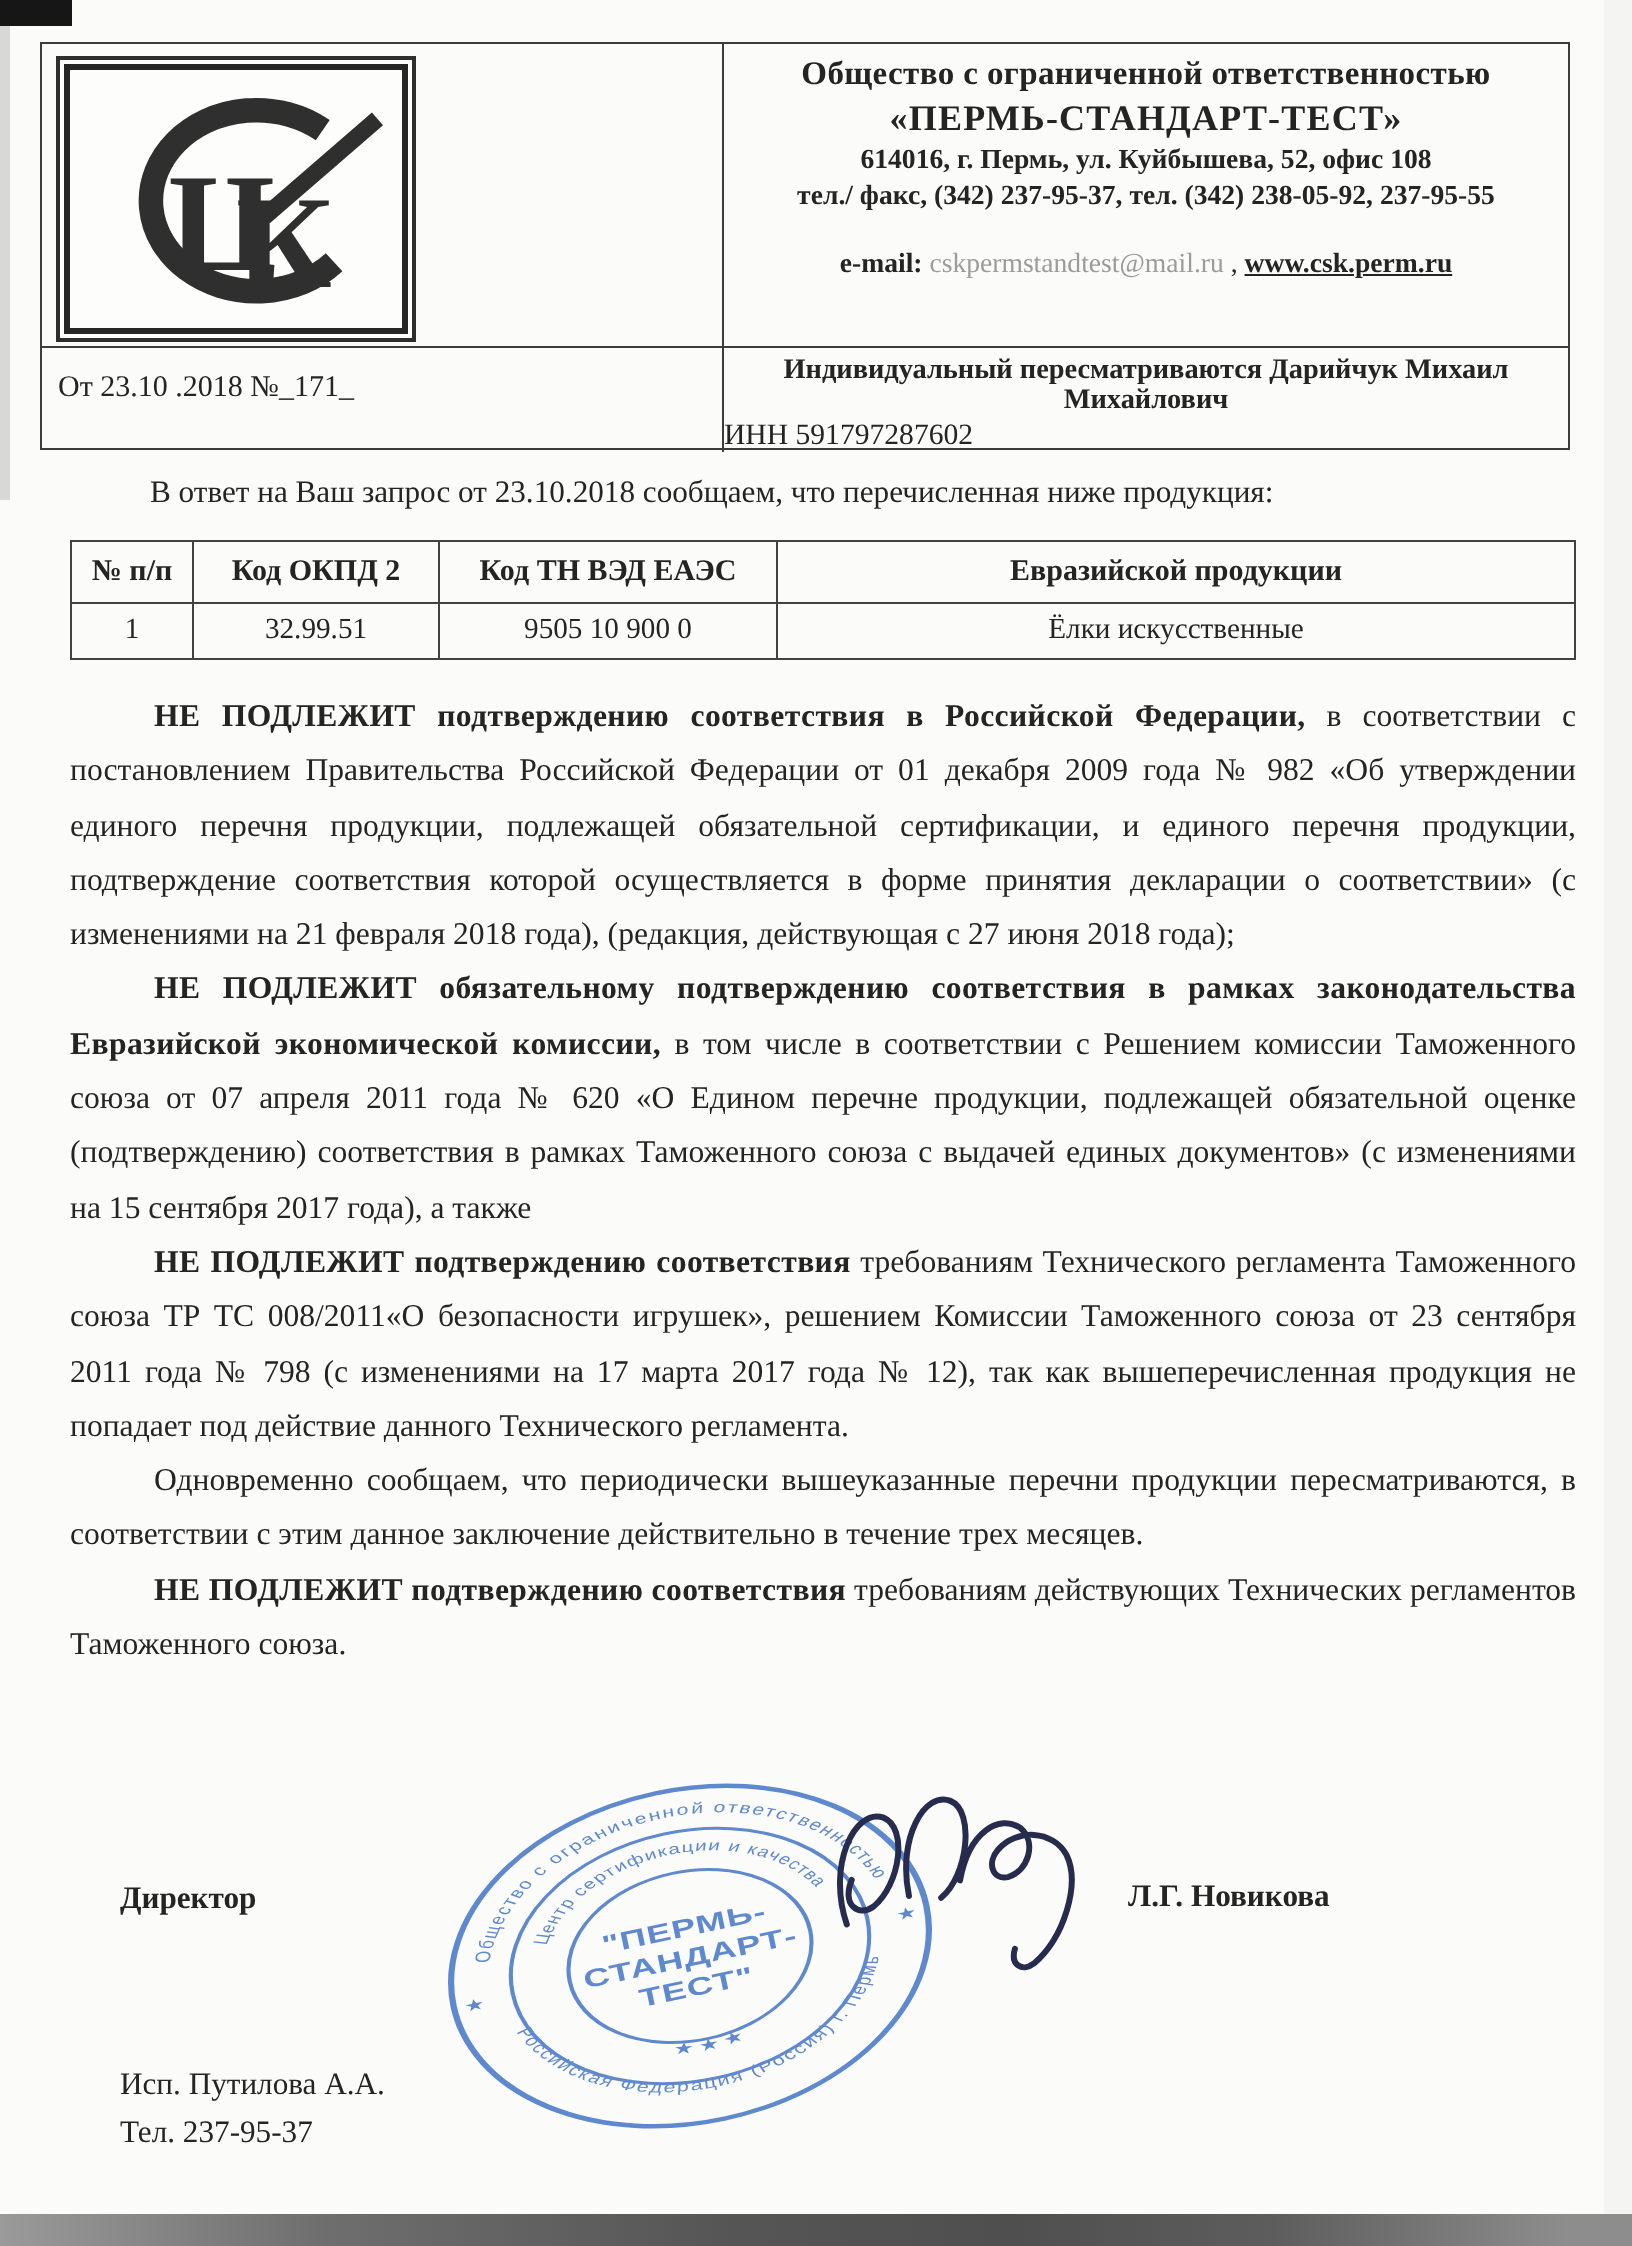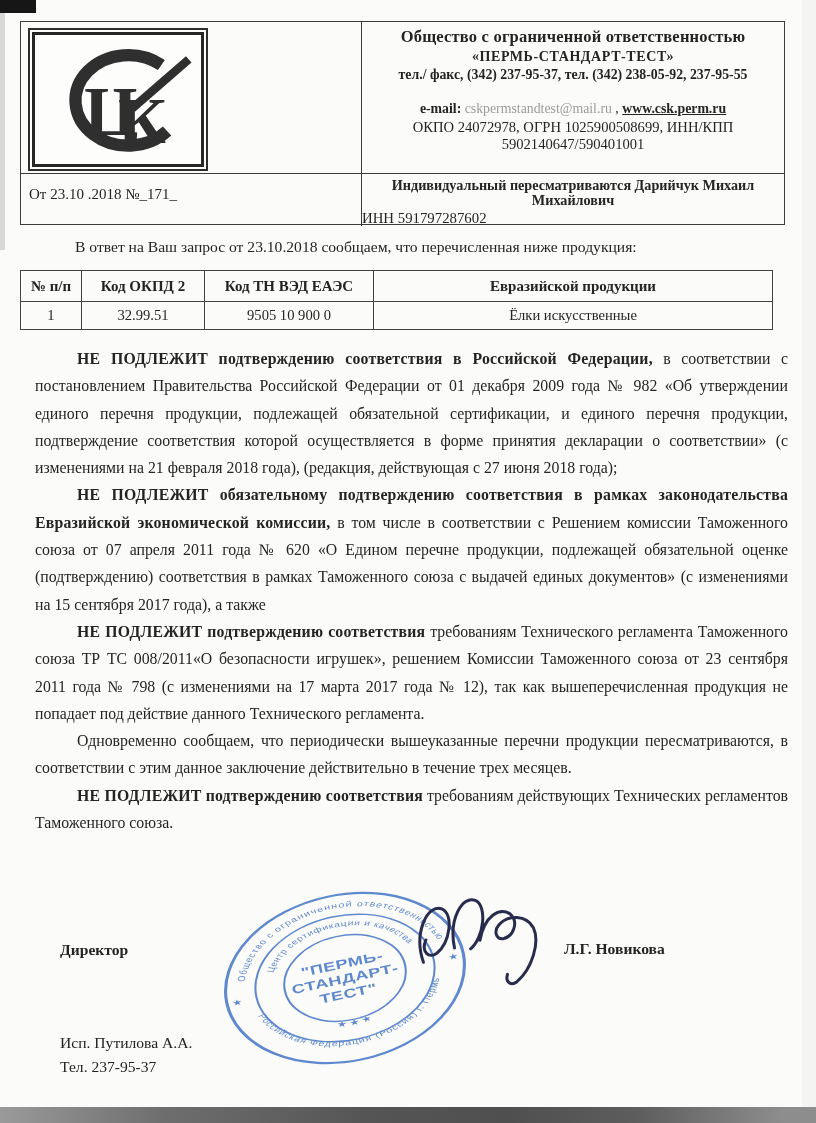--- a/index.html
+++ b/index.html
@@ -29,32 +29,32 @@
   .r-addr{font-size:14.8px; margin-top:3px;}
   .r-inn{font-size:14.8px; text-align:left; padding-right:8px; margin-top:3px;}
 
   .logo-frame{position:absolute; left:7px; top:6px; width:176px; height:139px;
     border:2px solid #2e2e2e; background:#fdfdfc;}
   .logo-frame-inner{position:absolute; inset:2px; border:3px solid #262626;}
   .logo-frame-inner svg{display:block;width:100%;height:100%;}
 
   .c1{font-weight:bold; font-size:16.5px; letter-spacing:.2px;}
   .c2{font-weight:bold; font-size:17.5px; margin-top:2px;}
-  .c3{font-weight:bold; font-size:14px; letter-spacing:.6px; margin-top:2px;}
+  .c3{font-weight:bold; font-size:18px; letter-spacing:.6px; margin-top:2px;}
   .c4,.c5{font-weight:bold; font-size:13.8px; margin-top:2px;}
   .c-email{font-size:13.8px; margin-top:18px;}
   .c-email .lbl{font-weight:bold;}
   .c-email .addr{color:#9b9b9b;}
   .c-email .www{font-weight:bold; text-decoration:underline;}
   .c7{font-size:14.6px; margin-top:2px;}
 
   
   .intro{position:absolute; left:35px; top:238px; width:752px; margin:0;
     font-size:15.6px; text-indent:40px;}
-  .prod-table{position:absolute; left:20px; top:270px; width:753px;
+  .prod-table{position:absolute; left:35px; top:270px; width:753px;
     border-collapse:collapse; table-layout:fixed;}
   .prod-table th,.prod-table td{border:1.6px solid #424242; text-align:center; padding:0;}
   .prod-table th{font-size:15px; height:30px; font-weight:bold;}
   .prod-table td{font-size:14.6px; height:27px; font-weight:normal;}
   .col-num{width:60px;} .col-okpd{width:122px;} .col-tnved{width:168px;}
 
   
   .body-text{position:absolute; left:35px; top:345px; width:753px;
     font-size:15.8px; line-height:27.3px; text-align:justify;}
   .body-text p{margin:0; text-indent:42px;}
@@ -92,27 +92,27 @@
             <text x="88" y="113" font-family="Liberation Serif, DejaVu Serif, serif" font-weight="bold" font-size="70" fill="#2f2f2f">К</text>
             <path d="M103 76 L163 24" stroke="#2f2f2f" stroke-width="9" fill="none"></path>
           </svg>
         </div>
       </div>
     </div>
 
     <div class="cell company-cell">
       <div class="c1">Общество  с ограниченной ответственностью</div>
       <div class="c3">«ПЕРМЬ-СТАНДАРТ-ТЕСТ»</div>
+      <div class="c4">614016,  г. Пермь,  ул. Куйбышева, 52, офис 108</div>
       <div class="c5">тел./ факс, (342) 237-95-37, тел. (342) 238-05-92,  237-95-55</div>
       <div class="c-email">
         <span class="lbl">e-mail:</span>
         <span class="addr">cskpermstandtest@mail.ru</span><span> , </span>
         <span class="www">www.csk.perm.ru</span>
       </div>
-      <div class="c7">ОКПО 24072978, ОГРН 1025900508699,  ИНН/КПП 5902140647/590401001</div>
     </div>
 
     <div class="cell ref-cell">От 23.10 .2018 №_171_</div>
 
     <div class="cell recipient-cell">
       <div class="r-name">Индивидуальный пересматриваются Дарийчук Михаил Михайлович</div>
       <div class="r-inn">ИНН 591797287602</div>
     </div>
   </div>
 

